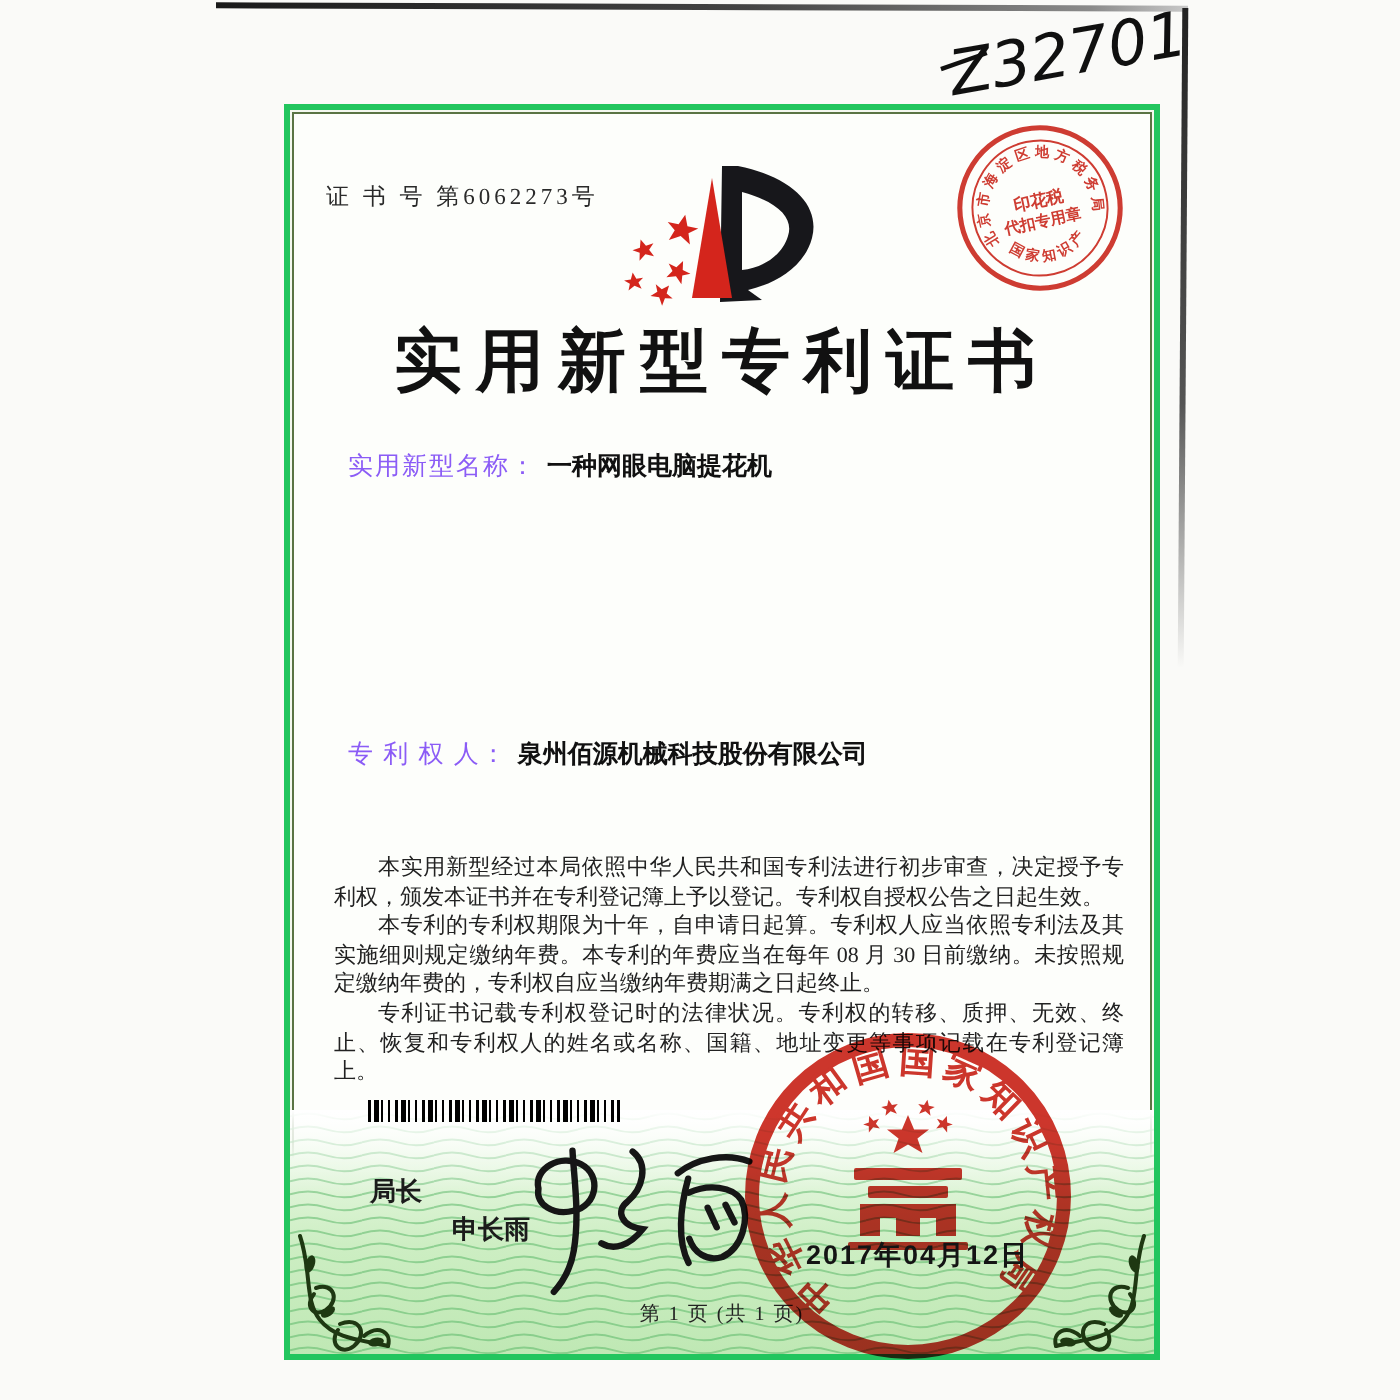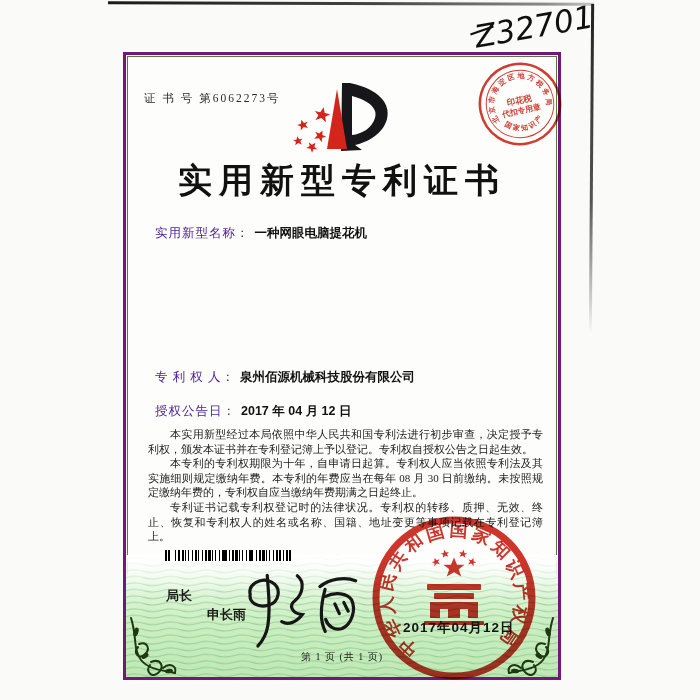--- a/index.html
+++ b/index.html
@@ -5,28 +5,28 @@
   html,body{margin:0;padding:0;}
   body{width:700px;height:700px;background:#fafaf8;position:relative;overflow:hidden;
        font-family:"Liberation Serif","DejaVu Serif",serif;color:#1c1c1c;}
   .abs{position:absolute;}
   
   .paper-edge-top{left:108px;top:2px;width:486px;height:3px;
       background:linear-gradient(90deg,#1a1a1a,#444 55%,#8a8a8a 90%,#c8c8c8);transform:rotate(.2deg);}
   .paper-edge-right{left:590px;top:4px;width:2.5px;height:330px;
       background:linear-gradient(180deg,#222 0%,#555 60%,rgba(150,150,150,0) 100%);transform:rotate(.4deg);}
   
-  .cert{left:123px;top:52px;width:432px;height:622px;background:#fdfefb;
-        border:3px solid #701a75;
+  .cert{left:142px;top:52px;width:432px;height:622px;background:#fdfefb;
+        border:3px solid #22c55e;
         box-shadow:inset 0 0 0 1px #f4f8ef, inset 0 0 0 2px #5a7444;}
   .certno{left:18px;top:36px;font-size:11.5px;letter-spacing:2px;color:#2a2a2a;white-space:nowrap;}
   .title{left:0;right:0;top:103px;text-align:center;font-size:34px;font-weight:700;
          letter-spacing:7px;color:#111;white-space:nowrap;}
   .row{left:29px;font-size:12.5px;white-space:nowrap;z-index:3;}
-  .row .lab{letter-spacing:1px;color:#4c1d95;}
+  .row .lab{letter-spacing:1px;color:#8b5cf6;}
   .row .val{font-family:"Liberation Sans","DejaVu Sans",sans-serif;font-weight:700;margin-left:5px;color:#111;text-align:center;}
   .paras{left:22px;right:15px;top:372px;z-index:3;}
   .paras p{margin:0;text-indent:2em;font-size:11px;line-height:14.6px;text-align:justify;color:#222;}
   .barcode{left:39px;top:495px;width:126px;height:11px;z-index:3;
       background:repeating-linear-gradient(90deg,#000 0 1.5px,transparent 1.5px 3px,#000 3px 5.5px,
       transparent 5.5px 6.5px,#000 6.5px 7.5px,transparent 7.5px 10px,#000 10px 11px,transparent 11px 13.5px);}
   
   .band{left:0;right:0;bottom:0;height:122px;z-index:1;
       background:linear-gradient(180deg,rgba(235,250,232,0) 0%,#e6f7e0 20%,#cdeec3 55%,#bfe8b4 100%);}
   .band svg{position:absolute;inset:0;width:100%;height:100%;}
@@ -76,23 +76,20 @@
     </g>
   </svg>
 
   <div class="abs title">实用新型专利证书</div>
 
   <div class="abs row" style="top:170px">
     <span class="lab">实用新型名称：</span><span class="val">一种网眼电脑提花机</span>
   </div>
   <div class="abs row" style="top:314px">
     <span class="lab">专 利 权 人：</span><span class="val">泉州佰源机械科技股份有限公司</span>
-  </div>
-  <div class="abs row" style="top:348px">
-    <span class="lab">授权公告日：</span><span class="val">2017 年 04 月 12 日</span>
   </div>
 
   <div class="abs paras">
     <p>本实用新型经过本局依照中华人民共和国专利法进行初步审查，决定授予专利权，颁发本证书并在专利登记簿上予以登记。专利权自授权公告之日起生效。</p>
     <p>本专利的专利权期限为十年，自申请日起算。专利权人应当依照专利法及其实施细则规定缴纳年费。本专利的年费应当在每年 08 月 30 日前缴纳。未按照规定缴纳年费的，专利权自应当缴纳年费期满之日起终止。</p>
     <p>专利证书记载专利权登记时的法律状况。专利权的转移、质押、无效、终止、恢复和专利权人的姓名或名称、国籍、地址变更等事项记载在专利登记簿上。</p>
   </div>
 
   <div class="abs barcode"></div>
 

